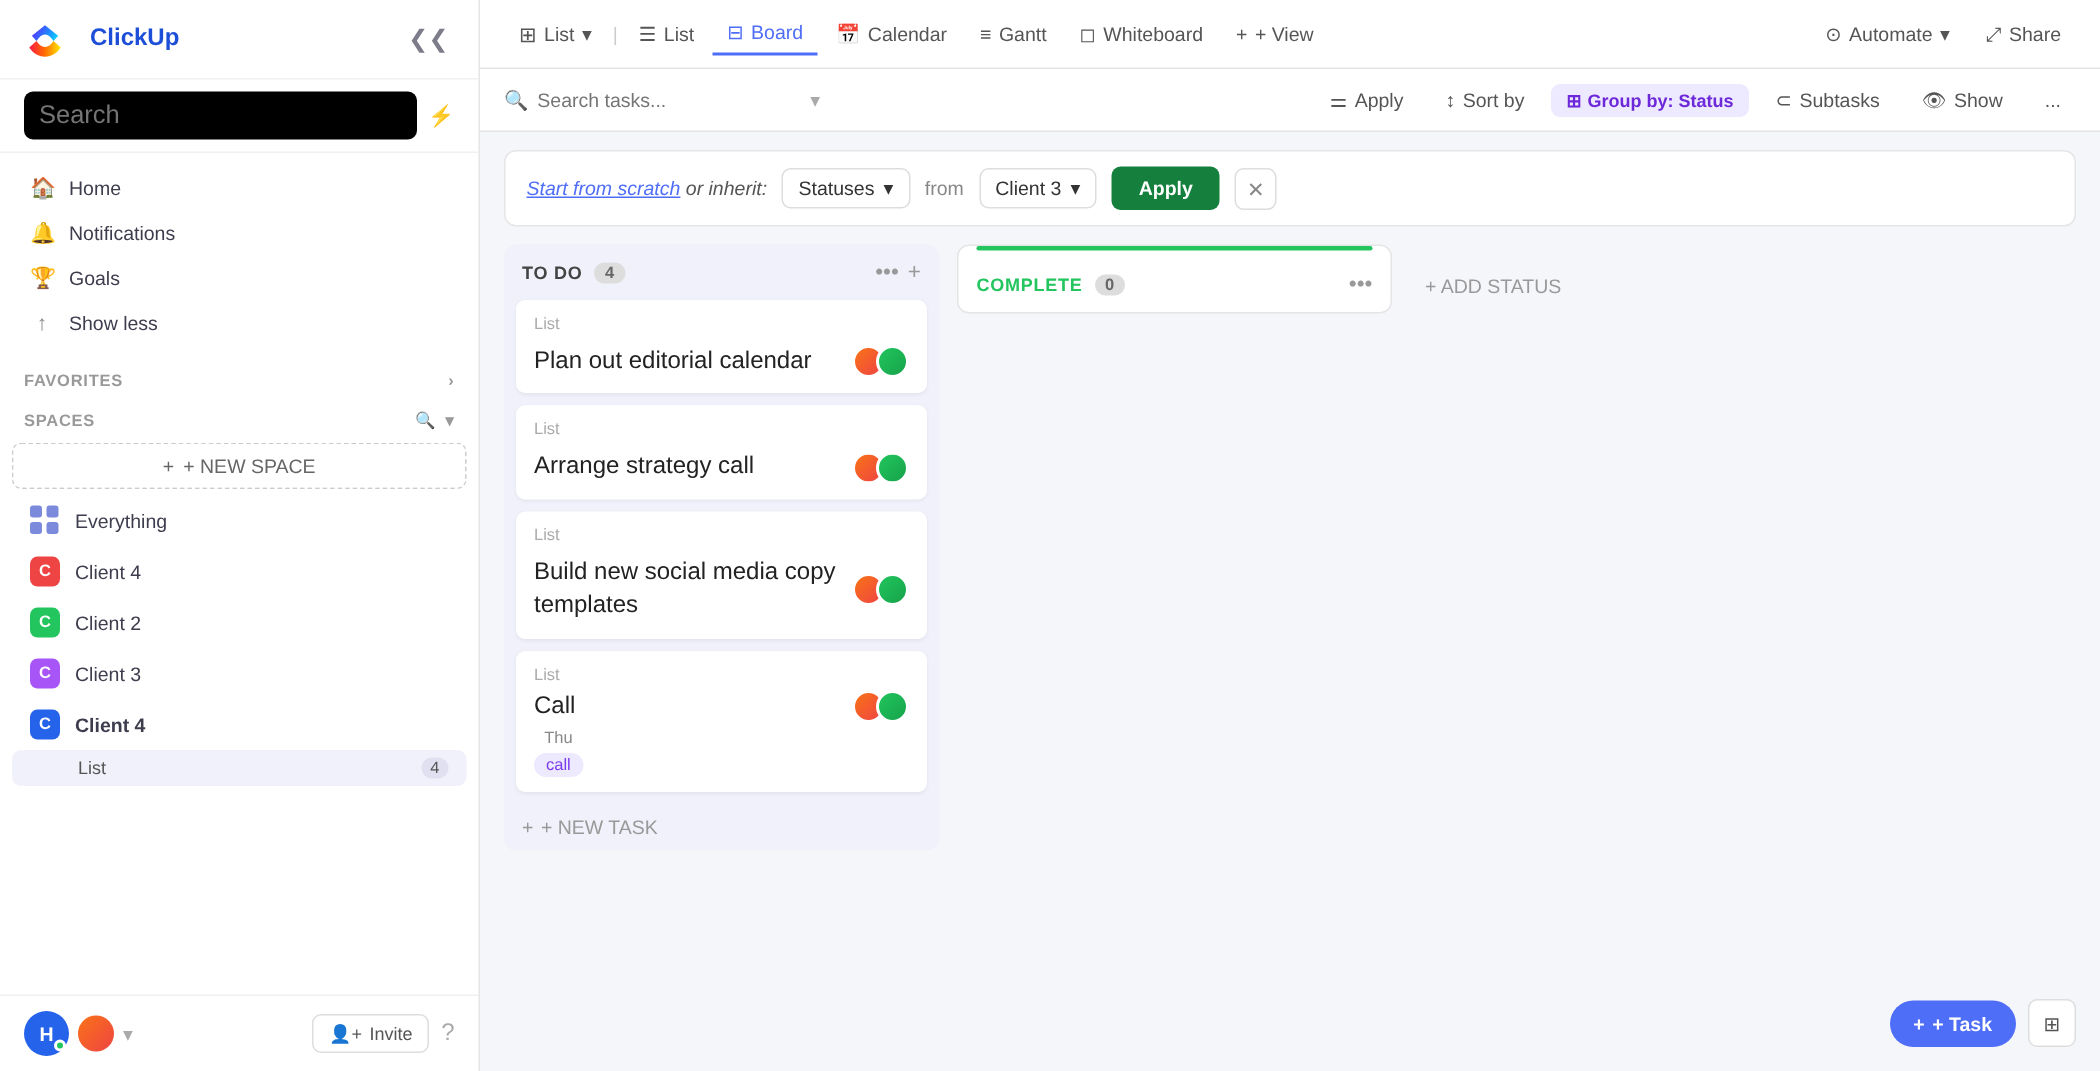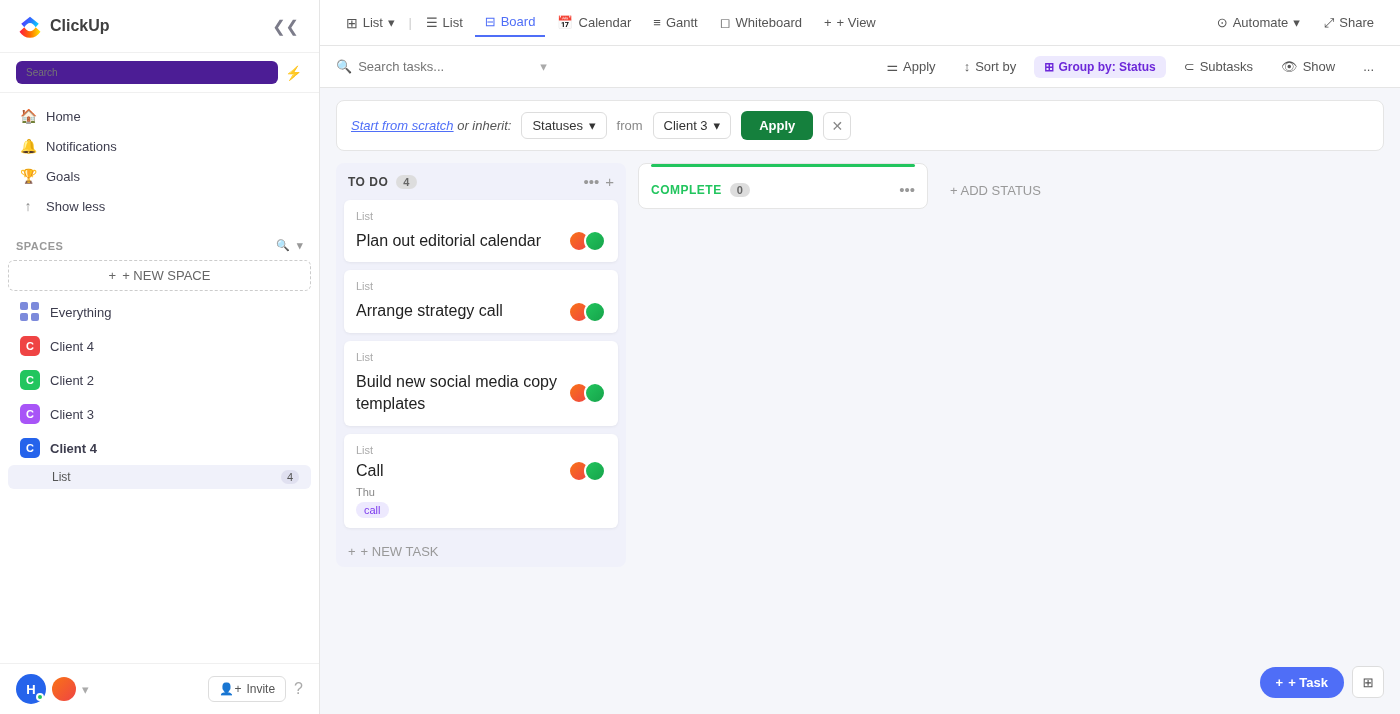--- a/index.html
+++ b/index.html
@@ -20,24 +20,24 @@
       display: flex;
       align-items: center;
       justify-content: space-between;
       padding: 12px 16px;
       border-bottom: 1px solid #f0f0f0;
     }
 
     .logo {
       display: flex;
       align-items: center;
-      gap: 6px;
+      gap: 16px;
       font-weight: 700;
       font-size: 16px;
-      color: #404040;
+      color: #1d4ed8;
     }
 
     .logo-icon {
       width: 28px;
       height: 28px;
     }
 
     .collapse-btn {
       background: none;
       border: none;
@@ -512,20 +512,21 @@
       display: flex;
       align-items: center;
       justify-content: space-between;
       margin-top: 8px;
     }
 
     .task-date {
       font-size: 11px;
       color: #888;
       margin-top: 4px;
+      text-align: center;
     }
 
     .task-tag {
       display: inline-block;
       background: #ede9fe;
       color: #7c3aed;
       border-radius: 10px;
       padding: 2px 8px;
       font-size: 11px;
       margin-top: 4px;
@@ -637,21 +638,21 @@
             <stop offset="1" stop-color="#00E5FF"></stop>
           </linearGradient>
         </defs>
       </svg>
       <span>ClickUp</span>
     </div>
     <button class="collapse-btn">❮❮</button>
   </div>
 
   <div class="sidebar-search">
-    <input type="text" style="background: #4c1d95; border: none; outline: none; border-radius: 6px; padding: 6px 10px; width: 100%; font-size: 10px; color: rgb(136, 136, 136);" placeholder="Search">
+    <input type="text" style="background: #000000; border: none; outline: none; border-radius: 6px; padding: 6px 10px; width: 100%; font-size: 17px; color: rgb(136, 136, 136);" placeholder="Search">
     <button class="lightning-btn">⚡</button>
   </div>
 
   <div class="sidebar-nav">
     <div class="nav-item">
       <span class="nav-icon">🏠</span>
       <span>Home</span>
     </div>
     <div class="nav-item">
       <span class="nav-icon">🔔</span>
@@ -660,20 +661,24 @@
     <div class="nav-item">
       <span class="nav-icon">🏆</span>
       <span>Goals</span>
     </div>
     <div class="nav-item">
       <span class="nav-icon">↑</span>
       <span>Show less</span>
     </div>
   </div>
 
+  <div class="section-header">
+    <span>FAVORITES</span>
+    <span style="cursor:pointer;">›</span>
+  </div>
 
   <div class="section-header">
     <span>SPACES</span>
     <div class="section-header-actions">
       <span style="cursor:pointer; color:#999;">🔍</span>
       <span style="cursor:pointer; color:#999;">▾</span>
     </div>
   </div>
 
   <button class="new-space-btn">

